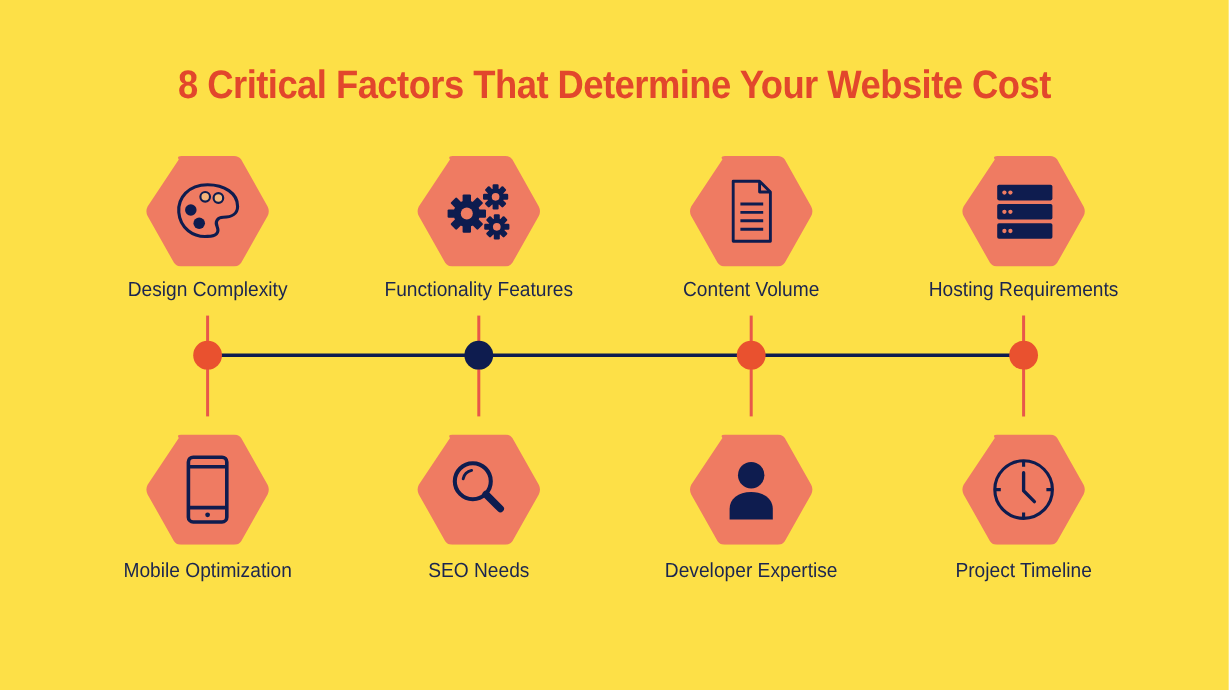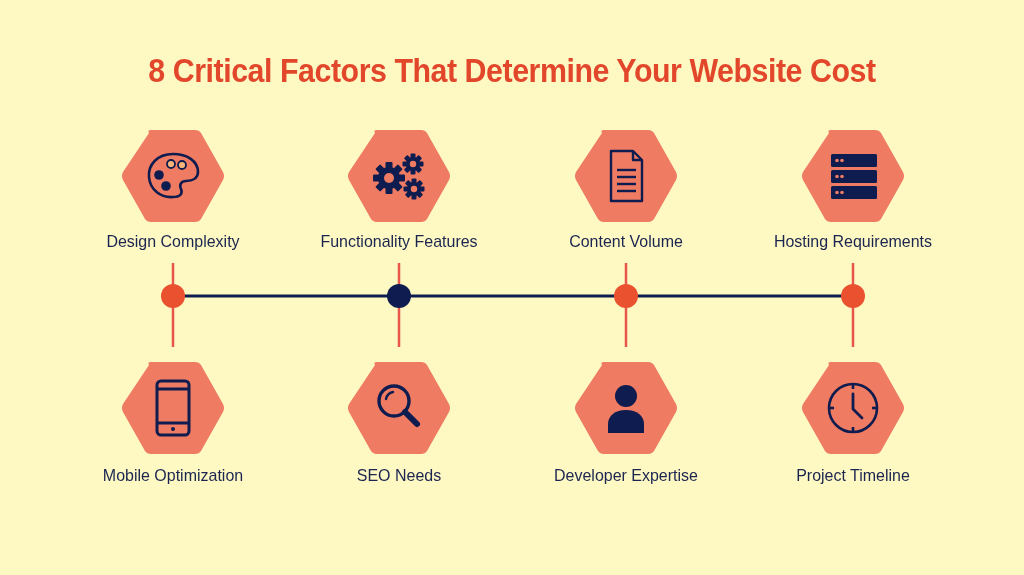--- a/index.html
+++ b/index.html
@@ -8,21 +8,21 @@
       width: 1024px;
       height: 575px;
       overflow: hidden;
       background: #fcf9ef;
       font-family: "Liberation Sans", sans-serif;
     }
     .canvas {
       position: relative;
       width: 1024px;
       height: 575px;
-      background: #fef9c3;
+      background: #fde047;
     }
     .title {
       position: absolute;
       top: 52px;
       left: 0;
       width: 1024px;
       text-align: center;
       font-size: 33px;
       font-weight: bold;
       color: #e2472c;

